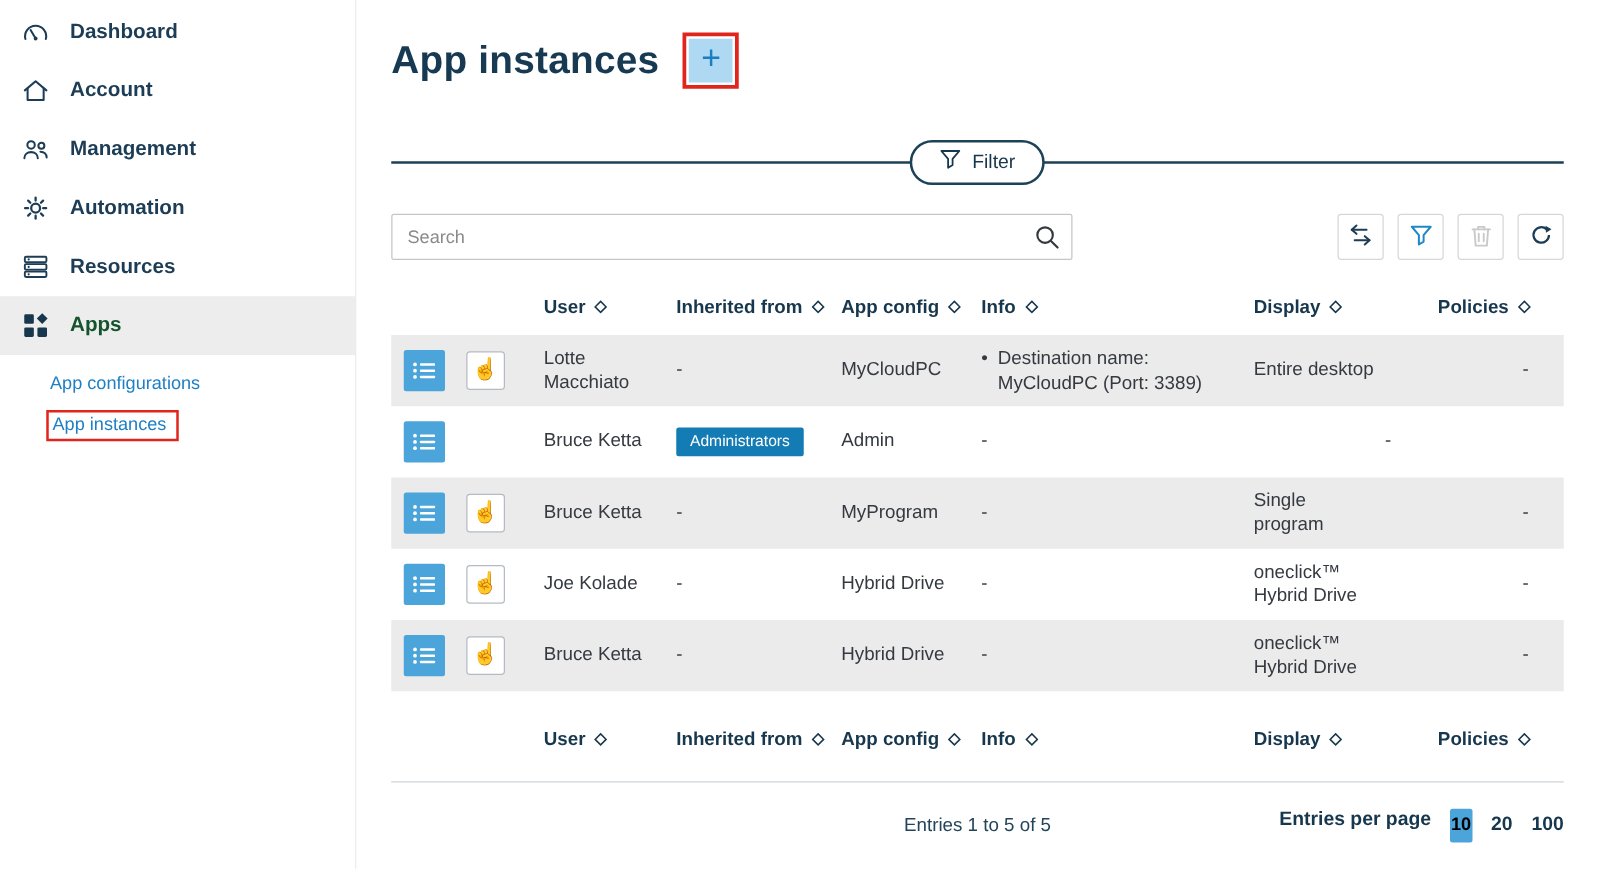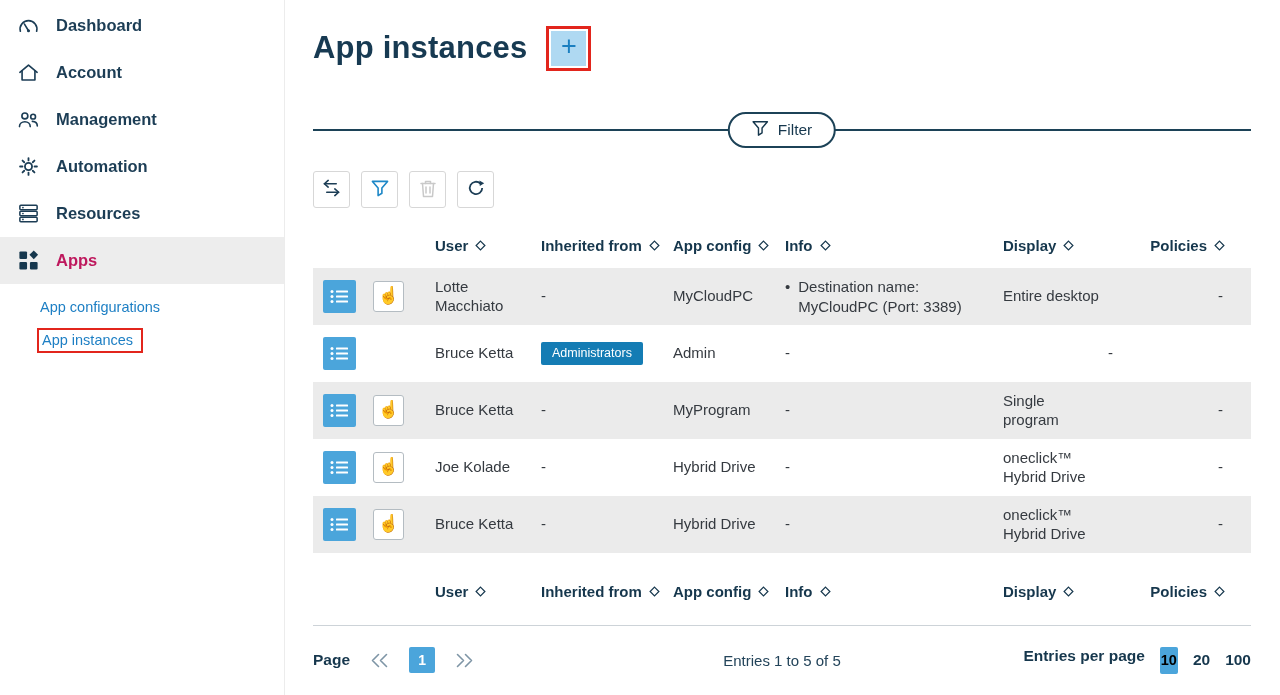--- a/index.html
+++ b/index.html
@@ -9,21 +9,21 @@
     font-family:"Liberation Sans", sans-serif;
     background:#ffffff; color:#173A52;
   }
   .app { display:flex; width:1280px; height:695px; }
 
   
   .sidebar { flex:0 0 285px; width:285px; border-right:1px solid #ececec; padding-top:2px; background:#fff; }
   .side-item { display:flex; align-items:center; gap:15px; height:47px; padding-left:15px;
                color:#1C3D55; font-size:16.5px; font-weight:700; cursor:pointer; }
   .side-item .sicon { width:26px; display:flex; justify-content:center; }
-  .side-item.active { background:#EDEDED; color:#be185d; }
+  .side-item.active { background:#EDEDED; color:#14532d; }
   .sub-nav { margin-top:9px; }
   .sub-item { padding:6px 0 7px 40px; font-size:14.5px; color:#1D7FC4; cursor:pointer; }
   .sub-item.highlight { padding-left:37px; }
   .sub-item.highlight .redbox-inline { display:inline-block; border:2px solid #E2251C; padding:2px 8px 3px 3px; }
 
   
   .main { flex:1; padding:0 29px 0 28px; position:relative; }
   .title-row { display:flex; align-items:center; gap:19px; margin-top:24px; height:48px; }
   h1 { margin:0; font-size:31px; font-weight:700; color:#173A52; letter-spacing:.2px; }
   .add-wrap { border:3px solid #E2251C; padding:2px; display:inline-flex; }
@@ -182,20 +182,29 @@
             <path d="M1.5 1.5 h16 l-6 7 v5.5 l-4 2.5 v-8 Z"></path>
           </svg>
         </span>
         <span>Filter</span>
       </button>
     </div>
 
     <div class="card">
 
       <div class="toolbar">
+        <div class="search-wrap">
+          <input class="search-input" type="text" placeholder="Search" style="">
+          <span class="search-icon">
+            <svg width="21" height="21" viewBox="0 0 22 22" fill="none" stroke="#33393f" stroke-width="1.8" stroke-linecap="round">
+              <circle cx="9.5" cy="9.5" r="6.5"></circle>
+                <path d="M14.6 14.6 L20 20"></path>
+            </svg>
+          </span>
+        </div>
         <div class="tool-btns">
           <button class="tool-btn">
             <span>
               <svg width="19" height="18" viewBox="0 0 20 19" fill="none" stroke="#1C3D55" stroke-width="1.7" stroke-linecap="round" stroke-linejoin="round">
                 <path d="M6.5 1.5 L2.5 5 L6.5 8.5"></path>
                   <path d="M2.5 5 H15"></path>
                 <path d="M13.5 10.5 L17.5 14 L13.5 17.5"></path>
                   <path d="M17.5 14 H5"></path>
               </svg>
             </span>
@@ -446,34 +455,20 @@
         </div>
         <div class="th policies">
           <span>Policies</span>
           <svg width="11" height="11" viewBox="0 0 12 12">
               <path d="M6 1.2 L10.8 6 L6 10.8 L1.2 6 Z" fill="none" stroke="#16374D" stroke-width="1.3"></path>
             </svg>
         </div>
       </div>
 
       <div class="pagination">
-        <div class="pg-left">
-          <span class="pg-label">Page</span>
-          <button class="pg-btn">
-            <svg width="19" height="15" viewBox="0 0 19 15" fill="none" stroke="#7E95A6" stroke-width="1.6" stroke-linecap="round" stroke-linejoin="round">
-              <path d="M8.5 1.5 L2.5 7.5 L8.5 13.5 M16.5 1.5 L10.5 7.5 L16.5 13.5"></path>
-            </svg>
-          </button>
-          <span class="pg-current">1</span>
-          <button class="pg-btn">
-            <svg width="19" height="15" viewBox="0 0 19 15" fill="none" stroke="#7E95A6" stroke-width="1.6" stroke-linecap="round" stroke-linejoin="round">
-              <path d="M2.5 1.5 L8.5 7.5 L2.5 13.5 M10.5 1.5 L16.5 7.5 L10.5 13.5"></path>
-            </svg>
-          </button>
-        </div>
         <span class="pg-center">Entries 1 to 5 of 5</span>
         <div class="pg-right">
           <span class="pp-label">Entries per page</span>
           <button class="pp-option selected">10</button>
           <button class="pp-option">20</button>
           <button class="pp-option">100</button>
         </div>
       </div>
 
     </div>

